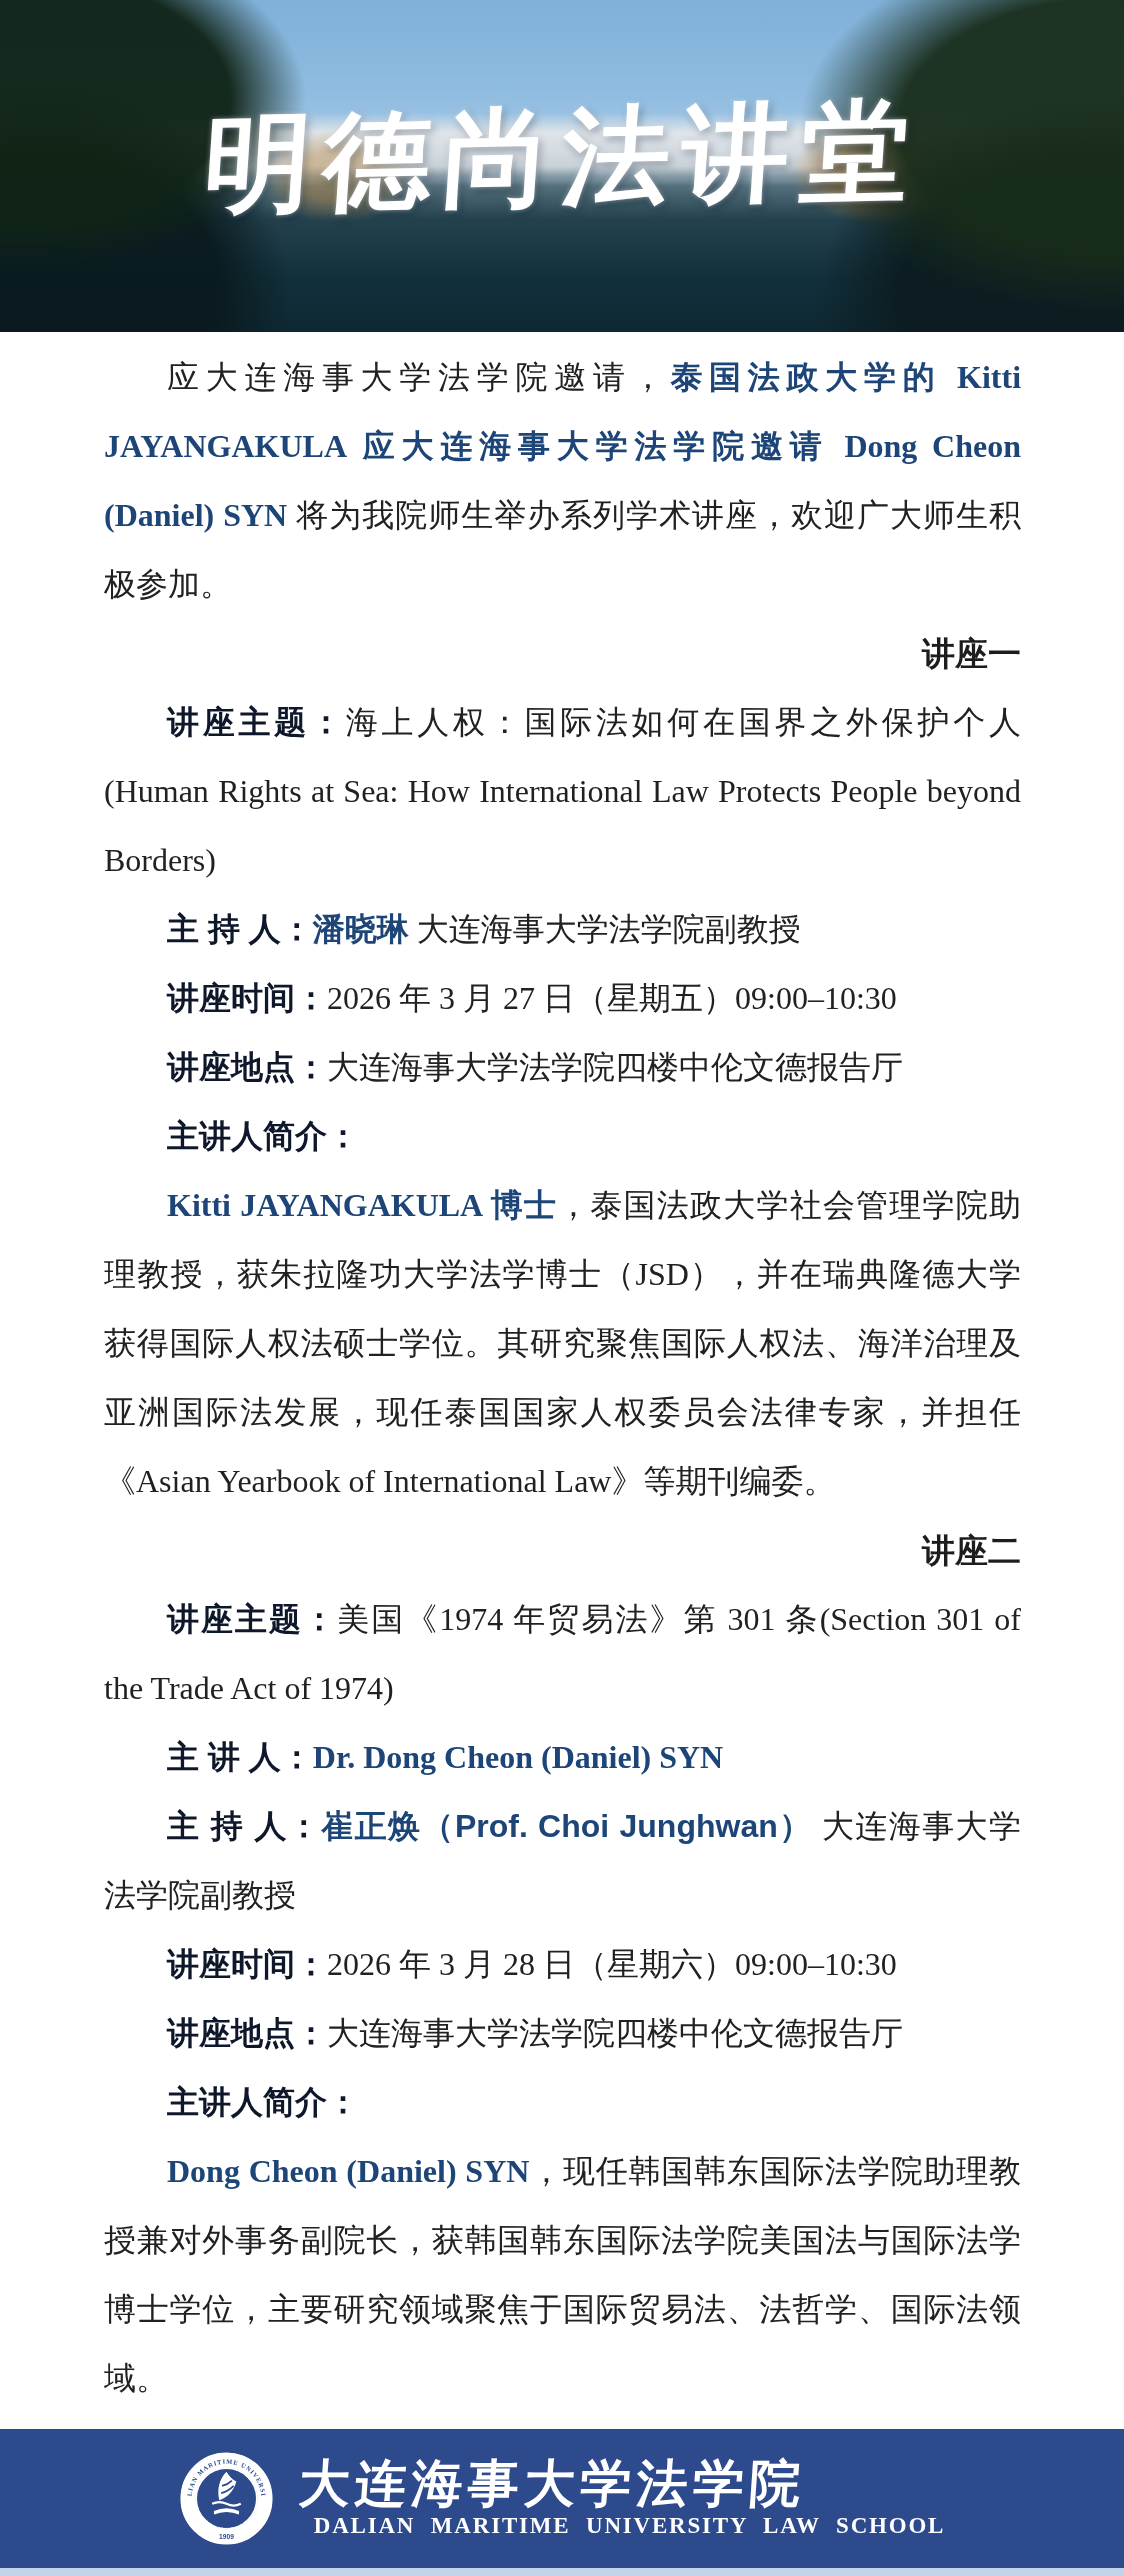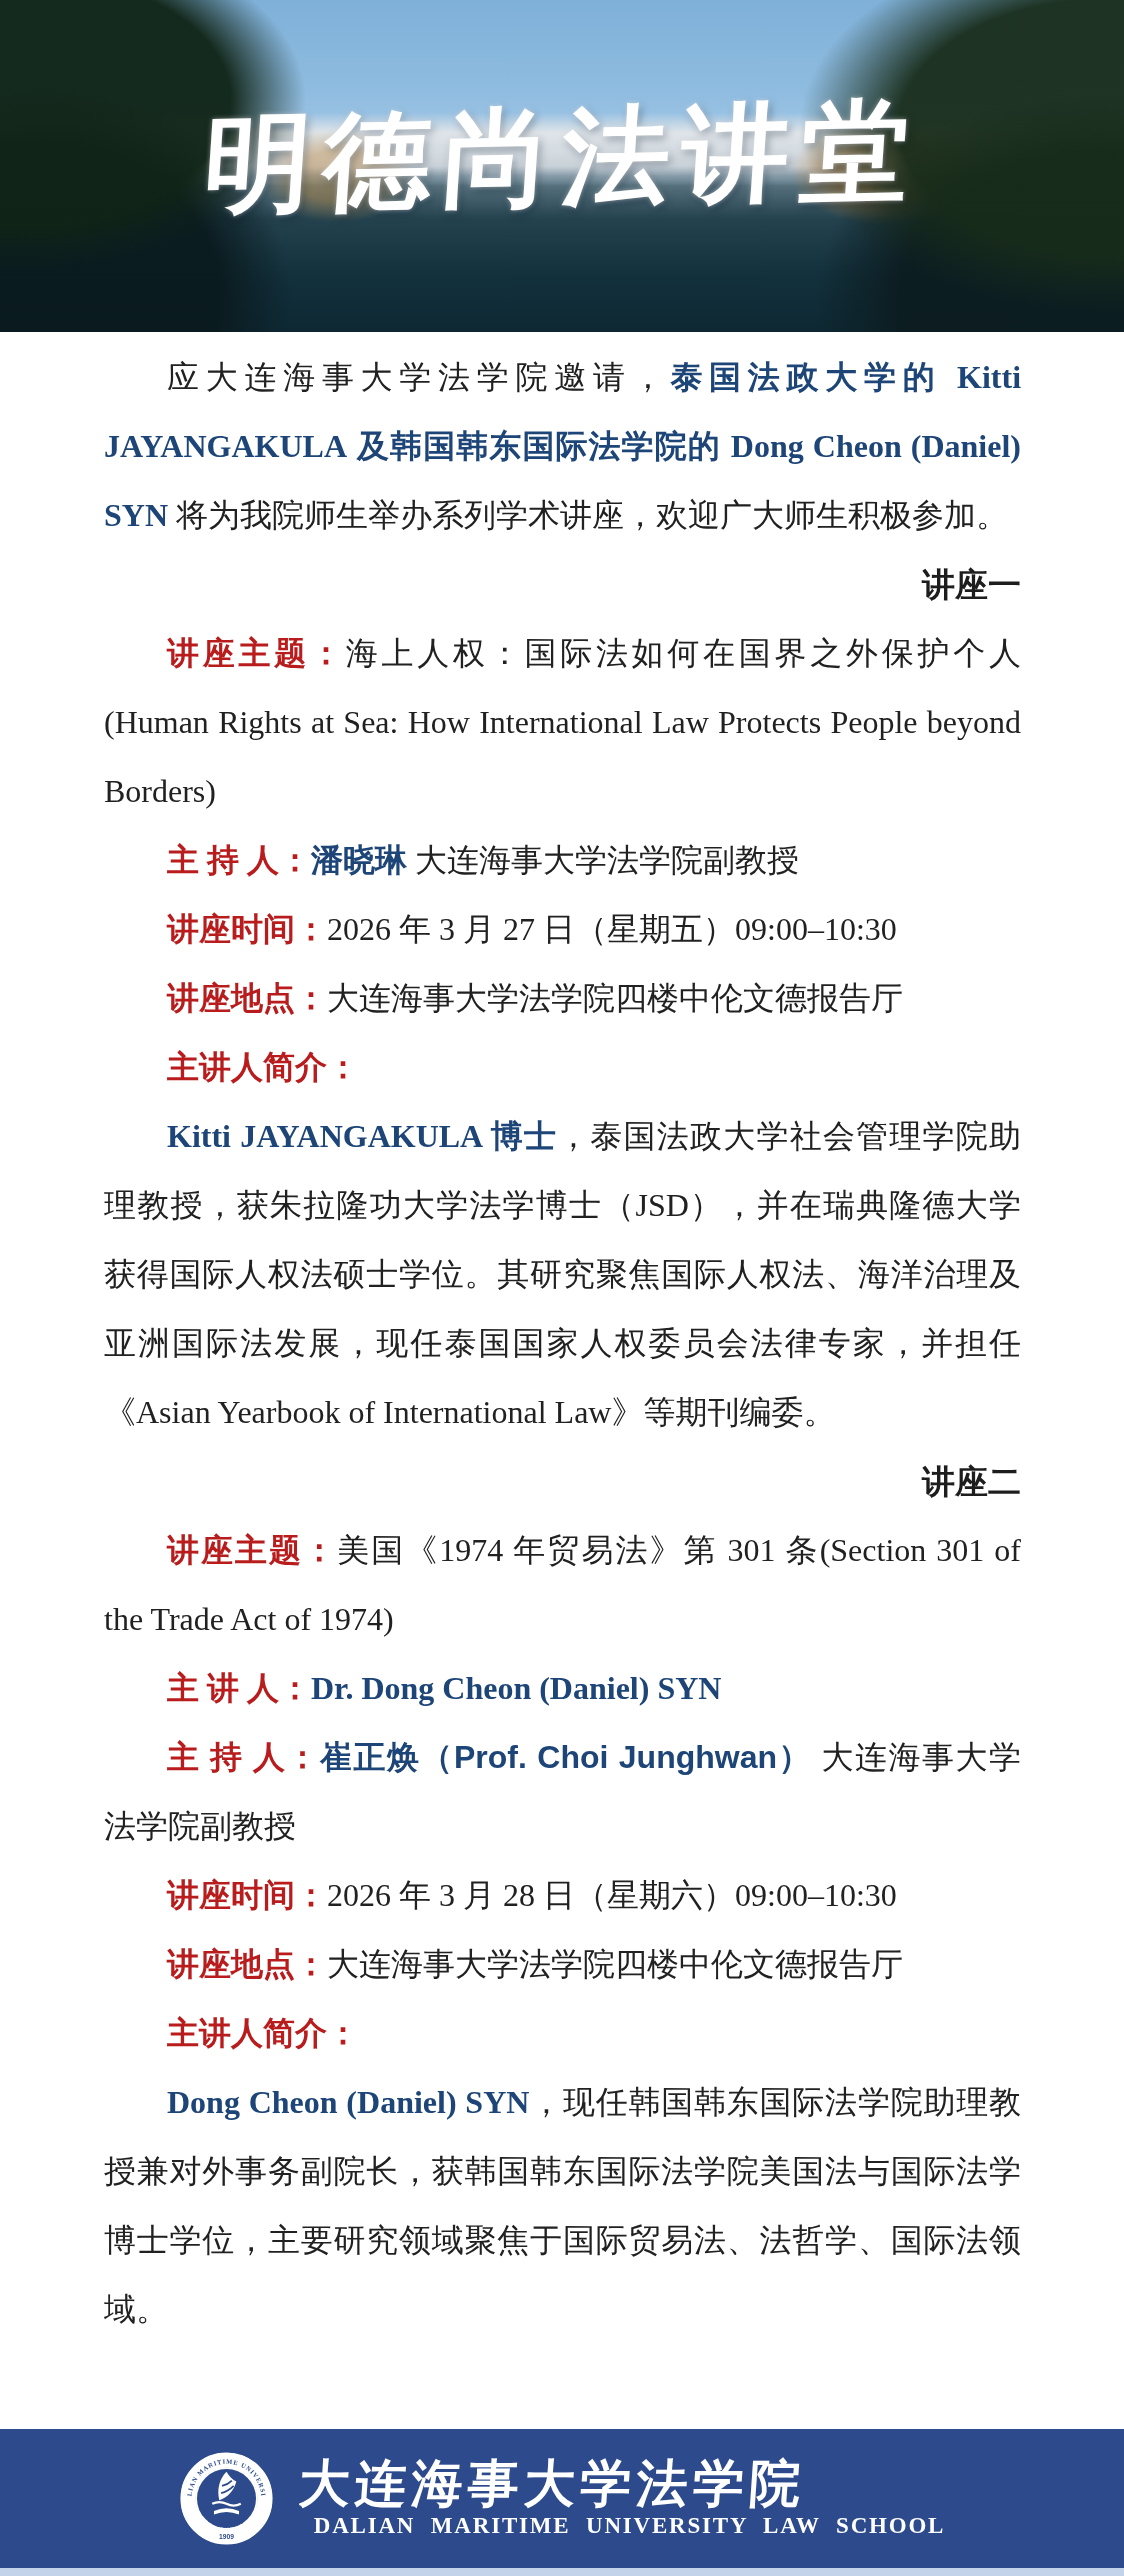--- a/index.html
+++ b/index.html
@@ -54,22 +54,22 @@
     text-align:justify;
     overflow:hidden;
   }
   .content p{margin:0;text-indent:63px;}
   .section-title{
     margin:0;text-align:right;text-indent:0;
     font-family:"Liberation Sans",sans-serif;
     font-weight:bold;font-size:33px;line-height:69px;color:#1d1d1d;
   }
   .lbl{
-    font-family:Liberation Serif, serif;
-    font-weight:bold;color:#b91c1c;
+    font-family:Liberation Sans, sans-serif;
+    font-weight:bold;color:#0f172a;
   }
   .blue{color:#1d4577;font-weight:bold;}
   .blue-sans{font-family:"Liberation Sans",sans-serif;margin-top:18px;}
   .blue-serif{font-family:"Liberation Serif",serif;}
 
   
   .footer{
     flex:0 0 147px;height:147px;width:1125px;
     display:flex;flex-direction:column;
   }
@@ -101,21 +101,21 @@
 <body>
 
 <div class="page">
 
   <div class="banner">
     <div class="banner-title">明德尚法讲堂</div>
   </div>
 
   <div class="content">
 
-    <p><span>应大连海事大学法学院邀请，</span><span class="blue blue-sans">泰国法政大学的 </span><span class="blue blue-serif">Kitti JAYANGAKULA</span><span class="blue blue-sans"> 及韩国韩东国际法学院的 </span><span class="blue blue-serif">Dong Cheon (Daniel) SYN</span><span> 将为我院师生举办系列学术讲座，欢迎广大师生积极参加。</span></p>
+    <p><span>应大连海事大学法学院邀请，</span><span class="blue blue-sans">泰国法政大学的 </span><span class="blue blue-serif">Kitti JAYANGAKULA</span><span class="blue blue-sans"> 应大连海事大学法学院邀请 </span><span class="blue blue-serif">Dong Cheon (Daniel) SYN</span><span> 将为我院师生举办系列学术讲座，欢迎广大师生积极参加。</span></p>
 
     <p class="section-title">讲座一</p>
 
     <p><span class="lbl">讲座主题：</span><span>海上人权：国际法如何在国界之外保护个人(Human Rights at Sea: How International Law Protects People beyond Borders)</span></p>
 
 
     <p><span class="lbl">主 持 人：</span><span class="blue blue-sans">潘晓琳</span><span> 大连海事大学法学院副教授</span></p>
 
     <p><span class="lbl">讲座时间：</span><span>2026 年 3 月 27 日（星期五）09:00–10:30</span></p>
 

